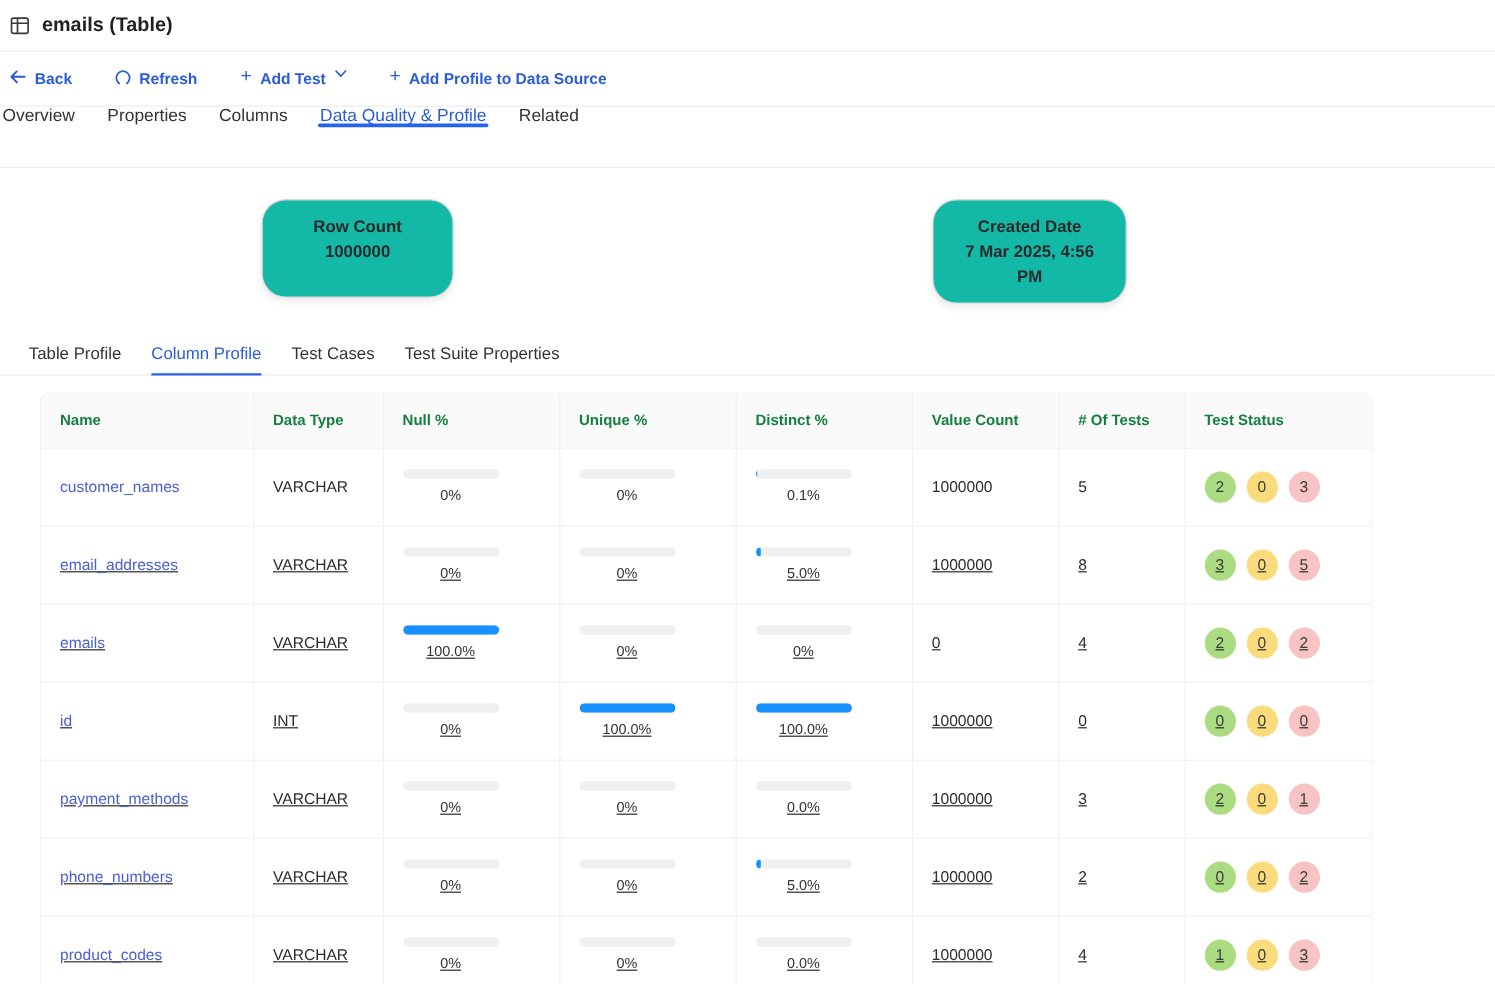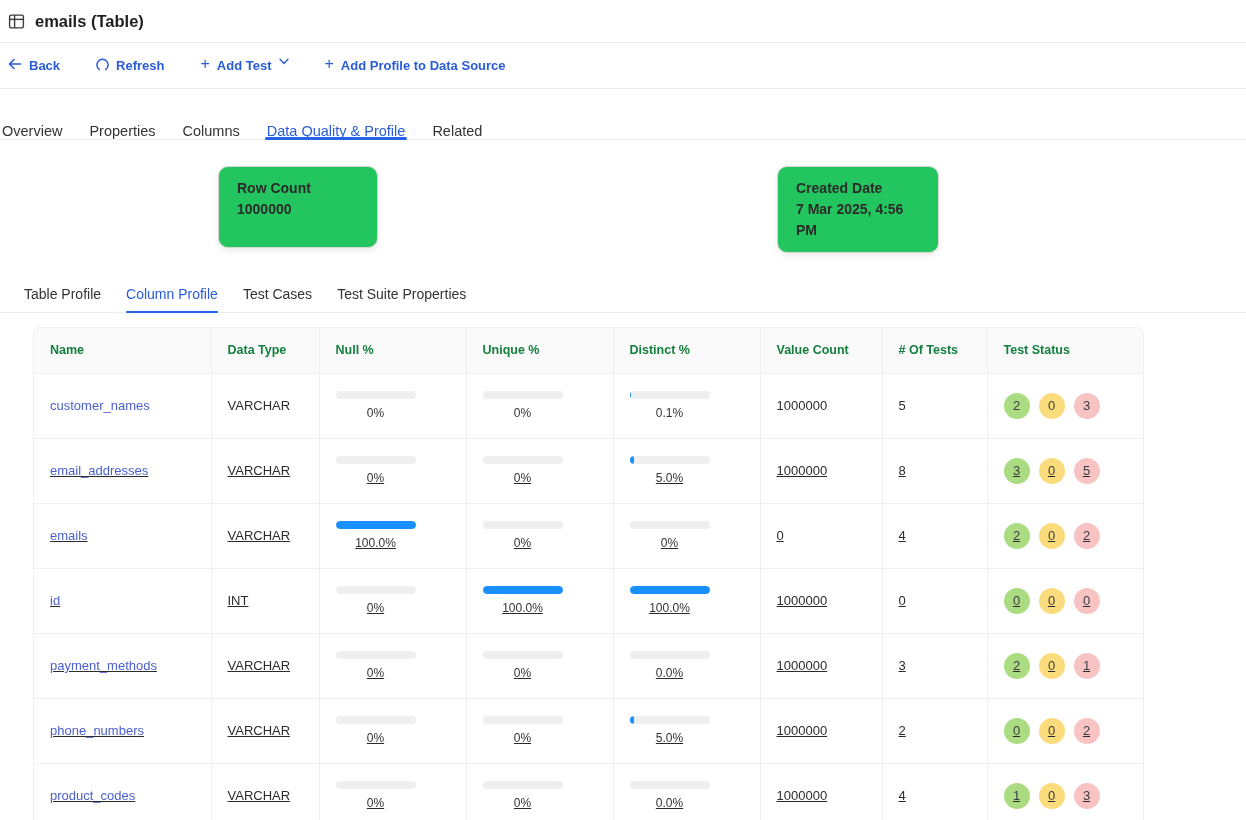--- a/index.html
+++ b/index.html
@@ -38,42 +38,42 @@
     display: flex; gap: 7px;
     background: none; border: none; cursor: pointer;
     color: var(--primary); font-weight: bold; font-size: 13px;
     font-family: Liberation Sans, sans-serif;
   }
   .toolbar .plus { font-size: 16px; font-weight: normal; line-height: 1; margin-top: -2px; }
   .toolbar svg { display: block; }
 
   
   .tabs {
-    display: flex; align-items: flex-end;
+    display: flex; align-items: flex-start;
     height: 51px; padding-left: 2px; gap: 27px;
     border-bottom: 1px solid var(--border);
   }
   .tab {
     display: flex; align-items: center; position: relative;
     font-size: 14.5px; color: #333; cursor: pointer; white-space: nowrap;
   }
   .tab.active { color: var(--primary); }
   .tab.active::after {
     content: ""; position: absolute; left: -2px; right: -2px; bottom: -1px;
     height: 3px; background: var(--underline); border-radius: 2px;
   }
 
   
   .cards { display: flex; width: 1120px; margin: 26px 0 0 18px; align-items: flex-start; }
   .card-col { flex: 1; display: flex; justify-content: center; }
   .card {
-    background: #22c55e; border: 1px solid #d6d6d6; border-radius: 10px;
+    background: #14b8a6; border: 1px solid #d6d6d6; border-radius: 20px;
     box-shadow: 0 3px 6px rgba(0,0,0,0.08);
     min-width: 160px; max-width: 162px; min-height: 82px;
-    padding: 11px 18px; text-align: left;
+    padding: 11px 18px; text-align: center;
     font-size: 14px; font-weight: bold; color: #2b2b2b; line-height: 21px;
   }
 
   
   .subtabs {
     display: flex; align-items: center; gap: 25px;
     height: 38px; margin-top: 22px; padding-left: 24px;
     border-bottom: 1px solid var(--border);
   }
   .subtab {

